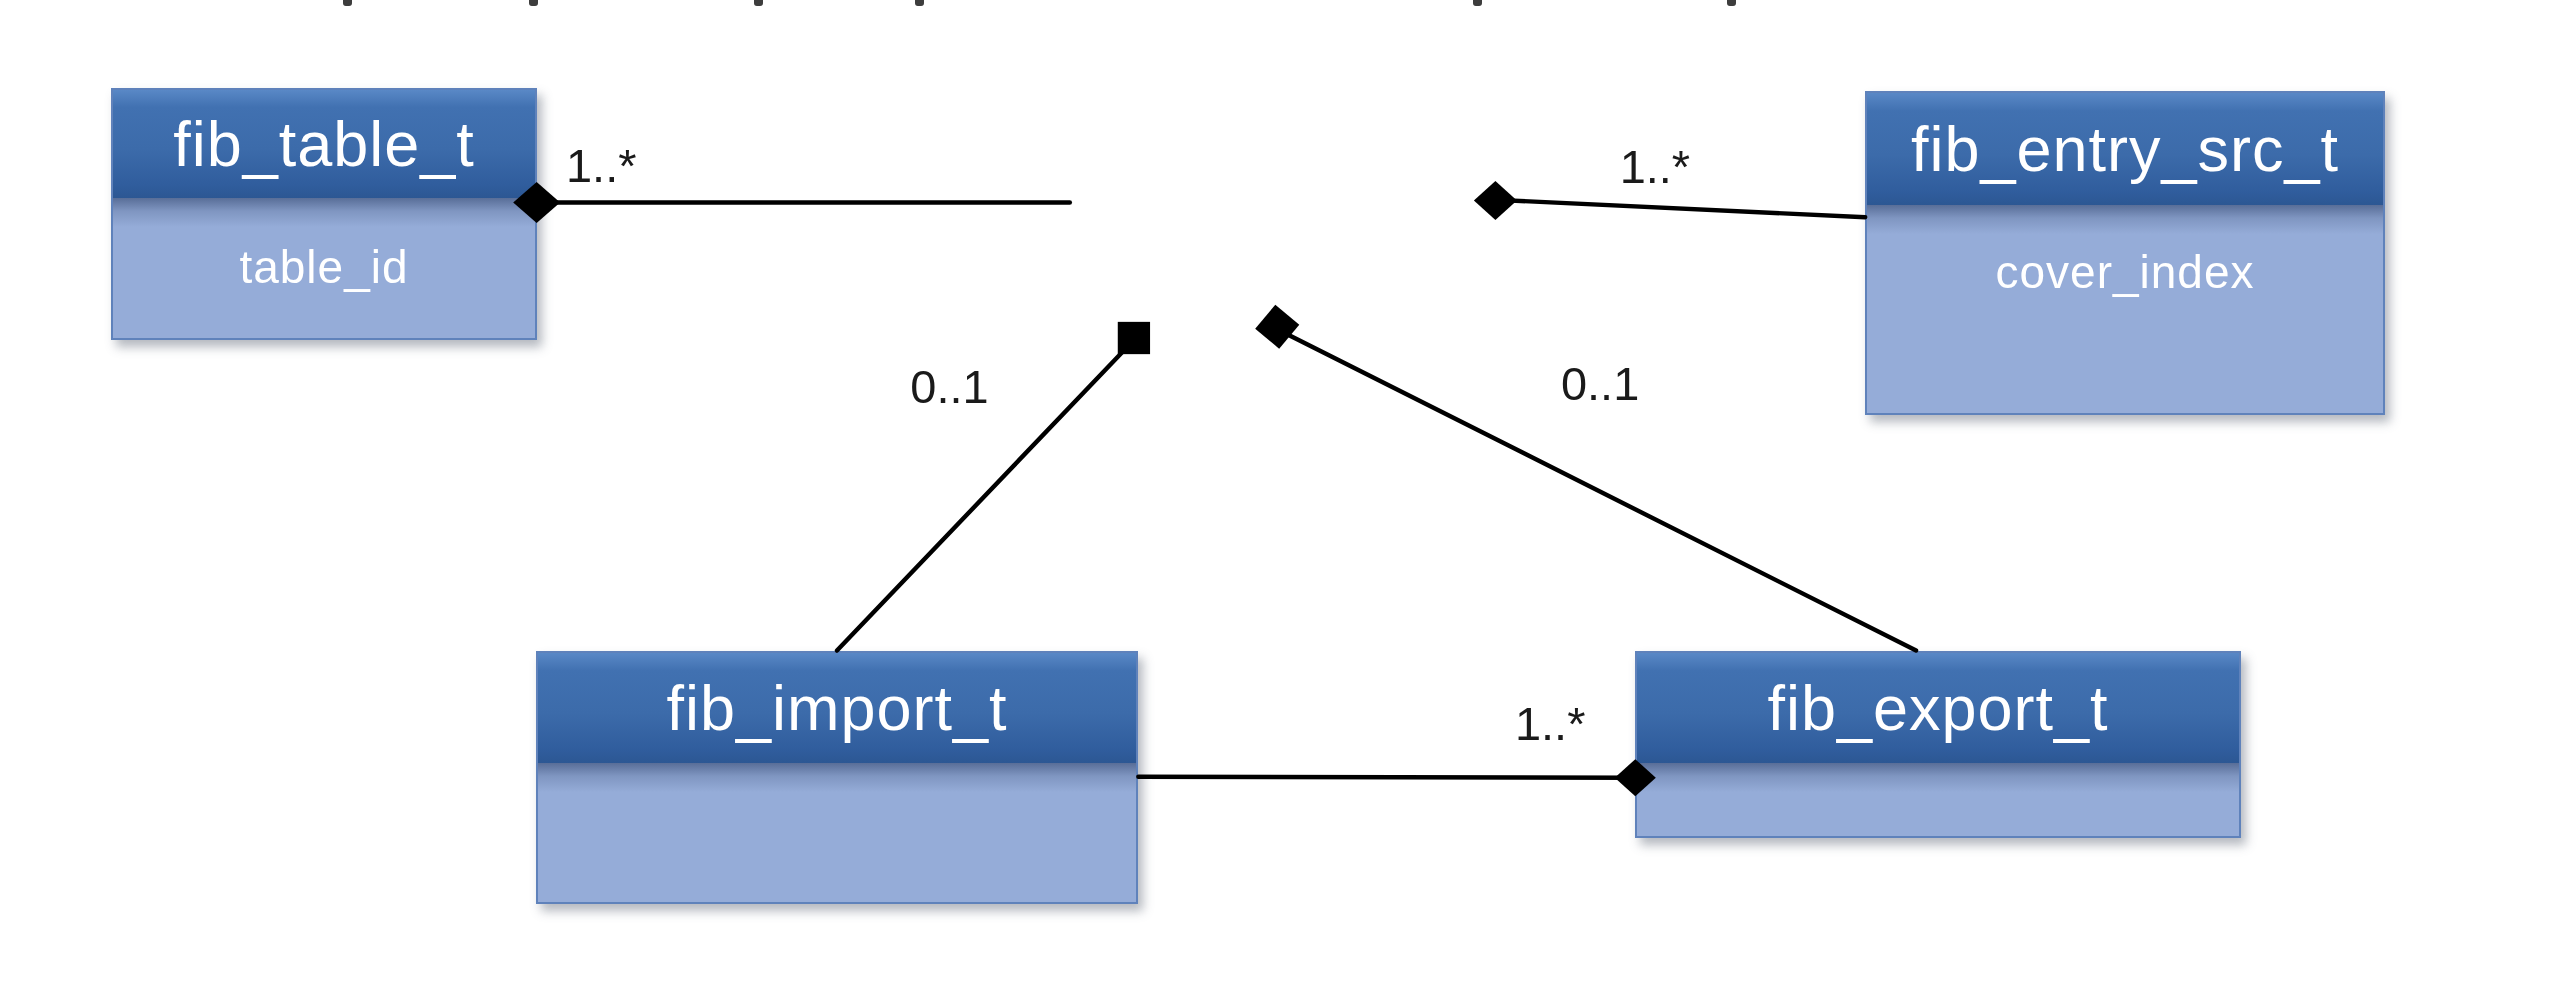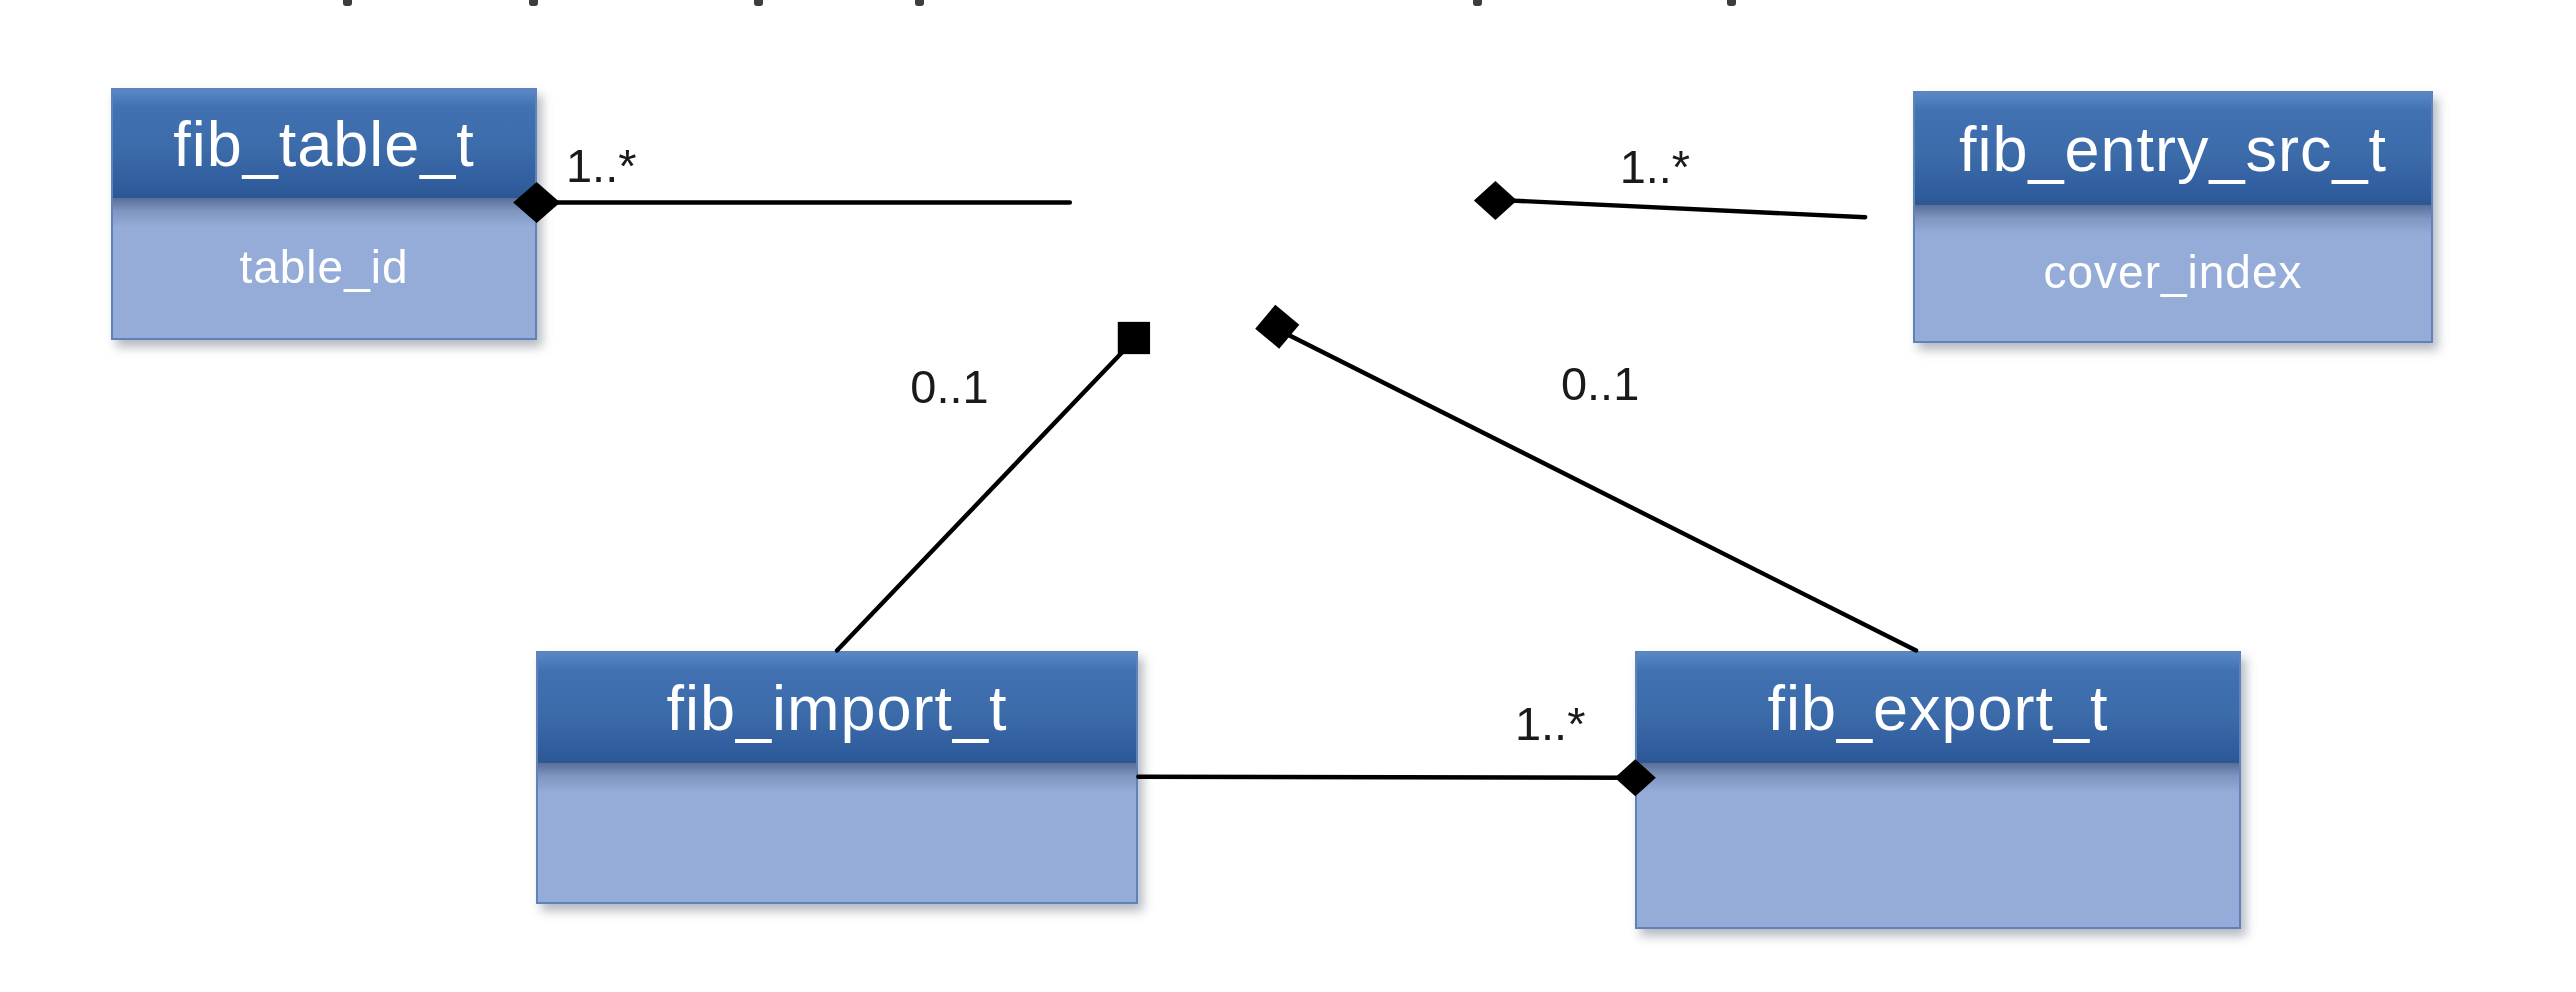--- a/index.html
+++ b/index.html
@@ -74,29 +74,29 @@
   .uml-body span { position: relative; z-index: 1; }
 
   .c0 { left: 111px;  top: 88px;  width: 426px; height: 252px; }
   .c0 .uml-header { height: 108px; }
   .c0 .uml-body   { height: 138px; }
 
   .c1 { left: 1070px; top: 77px;  width: 421px; height: 249px; }
   .c1 .uml-header { height: 109px; }
   .c1 .uml-body   { height: 134px; }
 
-  .c2 { left: 1865px; top: 91px;  width: 520px; height: 252px; margin-left: 48px; }
+  .c2 { left: 1865px; top: 91px;  width: 520px; height: 324px; }
   .c2 .uml-header { height: 112px; }
   .c2 .uml-body   { height: 134px; }
 
   .c3 { left: 536px;  top: 651px; width: 602px; height: 253px; }
   .c3 .uml-header { height: 110px; }
   .c3 .uml-body   { height: 137px; }
 
-  .c4 { left: 1635px; top: 651px; width: 606px; height: 278px; }
+  .c4 { left: 1635px; top: 651px; width: 606px; height: 187px; }
   .c4 .uml-header { height: 110px; }
   .c4 .uml-body   { height: 137px; }
 
   
   svg.connectors {
     position: absolute;
     left: 0; top: 0;
     width: 2576px;
     height: 992px;
     pointer-events: none;

